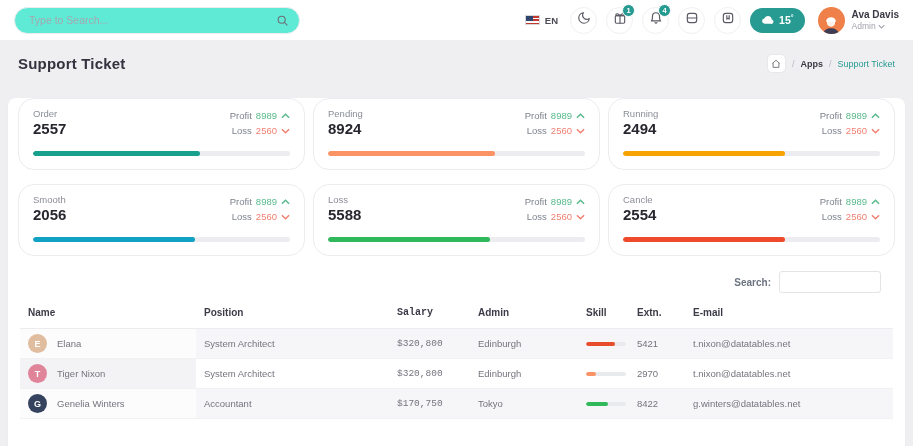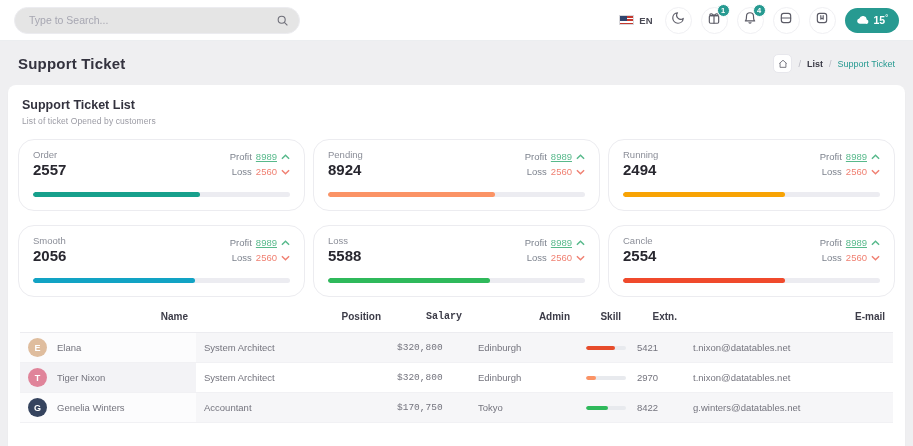--- a/index.html
+++ b/index.html
@@ -2,21 +2,21 @@
 <html><head>
 <meta charset="utf-8">
 <style>
   * { margin:0; padding:0; box-sizing:border-box; }
   html,body { width:913px; height:446px; overflow:hidden; }
   body { font-family:"Liberation Sans", sans-serif; background:#efeff1; color:#2e2e3a; }
 
   
   .navbar { height:41px; background:#fff; display:flex; align-items:center; padding:0 14px; border-bottom:1px solid #eceef0; }
   .search-wrap { position:relative; width:286px; }
-  .search-input { width:100%; height:27px; border:1px solid #ececf0; border-radius:14px; padding:0 30px 0 14px; font-size:10.5px; color:#55555f; background:#e5e5e5; outline:none; font-family:inherit; }
+  .search-input { width:100%; height:27px; border:1px solid #ececf0; border-radius:14px; padding:0 30px 0 14px; font-size:10.5px; color:#55555f; background:#5eead4; outline:none; font-family:inherit; }
   .search-input::placeholder { color:#a7a7b2; }
   .search-ico { position:absolute; right:11px; top:6px; }
   .nav-right { margin-left:auto; display:flex; align-items:center; gap:9px; }
   .lang { display:flex; align-items:center; gap:5px; margin-right:3px; cursor:pointer; }
   .flag { width:15px; height:10px; position:relative; background:repeating-linear-gradient(#c4392f 0 2px,#fff 2px 3.4px); border:0.5px solid #d8d8dc; }
   .flag::before { content:""; position:absolute; left:0; top:0; width:7px; height:5px; background:#30456e; }
   .lang-label { font-size:9.5px; font-weight:bold; color:#4a4a55; }
   .icon-btn { width:27px; height:27px; border:1px solid #f0f0f3; border-radius:50%; display:flex; align-items:center; justify-content:center; position:relative; background:#fff; cursor:pointer; }
   .badge { position:absolute; top:-4px; right:-3px; min-width:13px; height:13px; border-radius:7px; background:#279a91; color:#fff; font-size:7.5px; font-weight:bold; display:flex; align-items:center; justify-content:center; border:1.5px solid #fff; }
   .weather-pill { background:#279a91; color:#fff; border-radius:14px; height:25px; padding:0 11px; display:flex; align-items:center; gap:5px; font-size:10.5px; font-weight:bold; cursor:pointer; }
@@ -43,33 +43,33 @@
 
   
   .stats-grid { display:grid; grid-template-columns:repeat(3,1fr); gap:14px 8px; margin:13px 10px 0 10px; }
   .stat-card { border:1px solid #ececf0; border-radius:16px; padding:9px 14px 13px 14px; background:#fff; }
   .stat-top { display:flex; justify-content:space-between; }
   .stat-label { font-size:9.5px; color:#8b8e98; }
   .stat-value { font-size:15px; font-weight:bold; color:#28272f; margin-top:1px; }
   .pl { text-align:right; font-size:9.5px; line-height:15px; }
   .pl-row { display:flex; align-items:center; justify-content:flex-end; gap:4px; }
   .pl-label { color:#7d838e; }
-  .profit-val { color:#57b98b;text-decoration:underline; }
+  .profit-val { color:#57b98b; }
   .loss-val { color:#f08072; }
   .bar-track { margin-top:13px; height:5px; border-radius:3px; background:#ececf1; overflow:hidden; }
   .bar-fill { height:100%; border-radius:3px; }
 
   
   .table-search { display:flex; align-items:center; justify-content:flex-end; gap:8px; margin:15px 24px 4px 0; }
   .table-search label { font-size:10px; color:#6b7280; font-weight:bold; }
   .table-search input { width:102px; height:22px; border:1px solid #e3e3e8; border-radius:3px; outline:none; padding:0 6px; font-size:10px; font-family:inherit; }
 
   
   table { border-collapse:collapse; width:calc(100% - 24px); margin:4px 12px 0 12px; table-layout:fixed; }
-  th { text-align:right; font-size:10px; color:#3c3c48; padding:10px 8px; border-bottom:1px solid #ececf0; cursor:pointer; }
+  th { text-align:left; font-size:10px; color:#3c3c48; padding:10px 8px; border-bottom:1px solid #ececf0; cursor:pointer; }
   td { font-size:9.5px; color:#74747e; padding:0 8px; height:30px; border-bottom:1px solid #f1f1f4; }
   th:nth-child(1), td:nth-child(1) { width:176px; }
   th:nth-child(2), td:nth-child(2) { width:193px; }
   th:nth-child(3), td:nth-child(3) { width:81px;font-family:Liberation Mono, monospace; }
   th:nth-child(4), td:nth-child(4) { width:108px; }
   th:nth-child(5), td:nth-child(5) { width:51px; }
   th:nth-child(6), td:nth-child(6) { width:56px; }
   tr.odd td { background:#f6f6f8; }
   tr.odd td.cell-name { background:#fcfcfd; }
   tr.even td { background:#fff; }
@@ -148,44 +148,58 @@
 
     <div class="weather-pill">
       <span>
         <svg width="13" height="11" viewBox="0 0 24 20" fill="#fff">
             <path d="M18 18H7a5 5 0 0 1-.9-9.9A7 7 0 0 1 19.7 10 4 4 0 0 1 18 18z"></path>
           </svg>
       </span>
       <span><span>15</span><span class="deg">°</span></span>
     </div>
 
+    <div class="profile">
+      <span class="avatar">
+        <svg width="20" height="18" viewBox="0 0 24 22">
+            <circle cx="12" cy="8" r="5" fill="#fdf3ea"></circle>
+            <path d="M2 24c0-6 4.5-9 10-9s10 3 10 9z" fill="#3f3d56"></path>
+            <path d="M6 6.5C6 3.5 8.7 1.5 12 1.5s6 2 6 5l-1 .8H7z" fill="#fff"></path>
+          </svg>
+      </span>
+      <span>
+        <div class="user-name">Ava Davis</div>
+        <div class="user-role">
+            <span>Admin</span>
+          <svg width="7" height="5" viewBox="0 0 10 6" fill="none" stroke="#a3a3ad" stroke-width="1.6">
+              <polyline points="1,1 5,5 9,1"></polyline>
+            </svg>
+        </div>
+      </span>
+    </div>
   </div>
 </div>
 
 <div class="page-head">
   <div class="page-title">Support Ticket</div>
   <div class="breadcrumb">
     <span class="home-chip">
       <svg width="10" height="10" viewBox="0 0 24 24" fill="none" stroke="#6e6e78" stroke-width="2.2" stroke-linejoin="round">
           <path d="M3 11 12 3l9 8"></path>
           <path d="M5 10v10h14V10"></path>
         </svg>
     </span>
     <span class="bc-sep">/</span>
-    <span class="bc-apps">List</span>
+    <span class="bc-apps">Apps</span>
     <span class="bc-sep">/</span>
     <span class="bc-current">Support Ticket</span>
   </div>
 </div>
 
 <div class="main-card">
-  <div class="panel-head">
-    <div class="panel-title">Support Ticket List</div>
-    <div class="panel-sub">List of ticket Opened by customers</div>
-  </div>
 
   <div class="stats-grid">
   <div class="stat-card">
     <div class="stat-top">
       <div>
         <div class="stat-label">Order</div>
         <div class="stat-value">2557</div>
       </div>
       <div class="pl">
         <div class="pl-row">
@@ -343,20 +357,24 @@
               </svg>
         </div>
       </div>
     </div>
     <div class="bar-track">
       <div class="bar-fill" style="width: 63%; background: rgb(240, 74, 44);"></div>
     </div>
   </div>
 </div>
 
+  <div class="table-search">
+    <label>Search:</label>
+    <input type="text" value="" style="">
+  </div>
 
   <table>
     <thead>
         <tr>
           <th>Name</th>
           <th>Position</th>
           <th>Salary</th>
           <th>Admin</th>
           <th>Skill</th>
           <th>Extn.</th>

